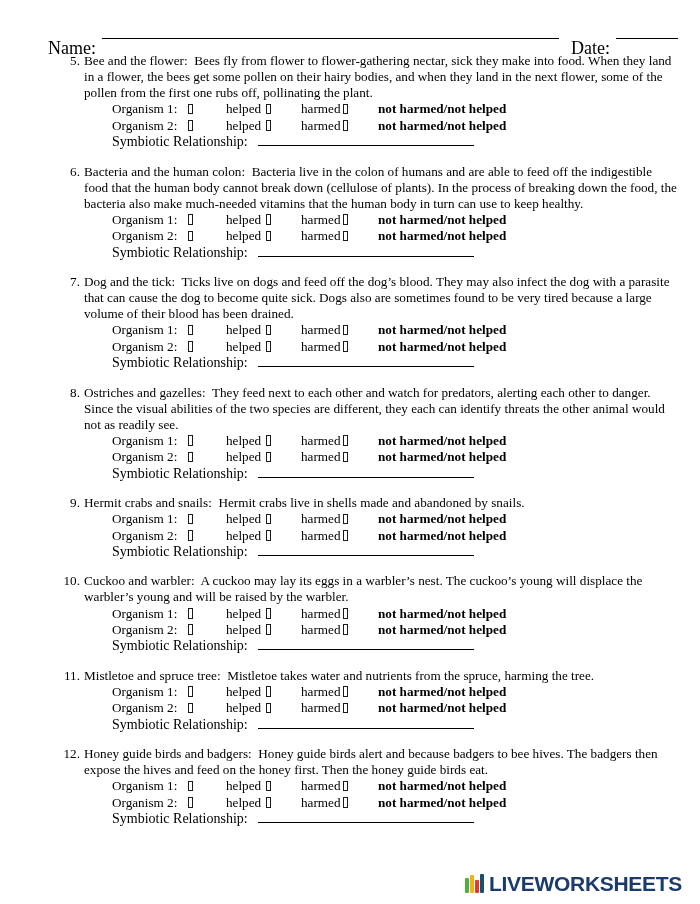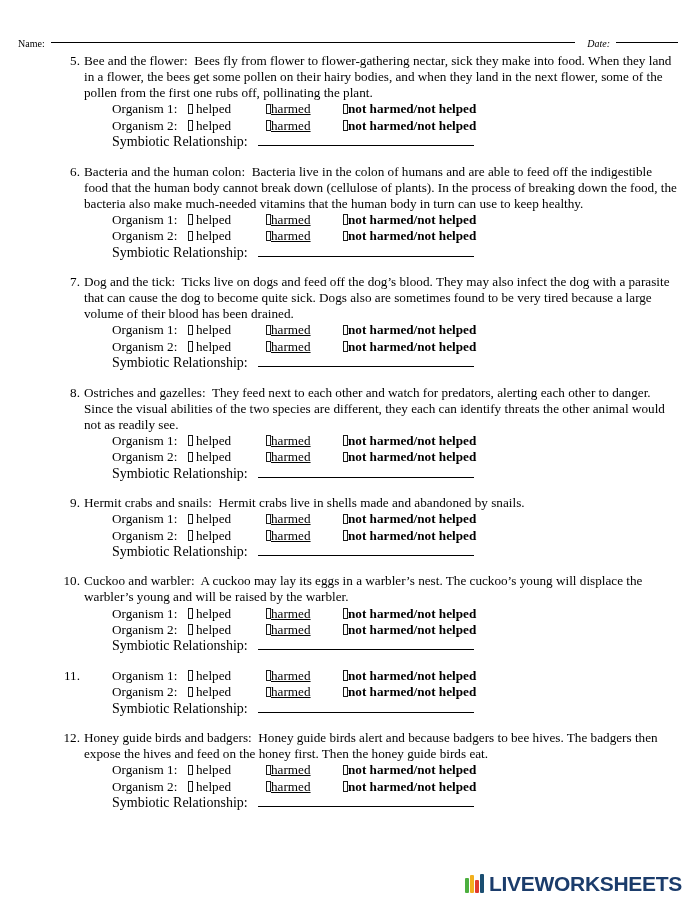--- a/index.html
+++ b/index.html
@@ -21,39 +21,38 @@
     width: 700px;
     height: 904px;
     padding: 0;
     box-sizing: border-box;
   }
 
   
   .header-row {
     position: absolute;
     top: 38px;
-    left: 18px;
+    left: 48px;
     right: 22px;
     display: flex;
-    align-items: center;
-    font-size: 10px;
+    align-items: flex-start;
+    font-size: 18px;
   }
   .header-label {
     white-space: nowrap;
   }
   .rule {
     flex: 1 1 auto;
     border-bottom: 1px solid #000;
     margin: 0 0 3px 6px;
     height: 0;
   }
   .date-label {
     white-space: nowrap;
     margin-left: 12px;
-    font-style: italic;
   }
   .rule-date {
     flex: 0 0 62px;
     border-bottom: 1px solid #000;
     margin: 0 0 3px 6px;
     height: 0;
   }
 
   
   .qlist {
@@ -102,23 +101,24 @@
     line-height: 16.4px;
     white-space: nowrap;
   }
   .opt-label {
     width: 76px;
     flex: 0 0 76px;
   }
   .opt-choice {
     display: inline-flex;
     align-items: baseline;
+    gap: 30px;
   }
   .opt-choice.c1 { flex: 0 0 78px; }
-  .opt-choice.c2 { flex: 0 0 77px; text-decoration: underline; }
+  .opt-choice.c2 { flex: 0 0 77px; }
   .opt-choice.c3 { flex: 0 0 auto; font-weight: bold; }
 
   
   .cbox {
     display: inline-block;
     width: 5px;
     height: 10.5px;
     border: 1px solid #1a1a1a;
     box-sizing: border-box;
     position: relative;
@@ -428,20 +428,21 @@
             </span>
           </div>
           <div class="symrow">
             <span class="sym-label">Symbiotic Relationship:</span>
             <span class="sym-rule"></span>
           </div>
         </div>
       </div>
       <div class="qitem">
         <div class="qnum">11.</div>
+        <div class="qbody"><span class="qtitle">Mistletoe and spruce tree:</span><span class="qtext">&nbsp; <span>Mistletoe takes water and nutrients from the spruce, harming the tree.</span></span></div>
         <div class="options">
           <div class="optrow">
             <span class="opt-label">Organism 1:</span>
             <span class="opt-choice c1">
               <span class="cbox sp"></span>
               <span>helped</span>
             </span>
             <span class="opt-choice c2">
               <span class="cbox"></span>
               <span>harmed</span>

